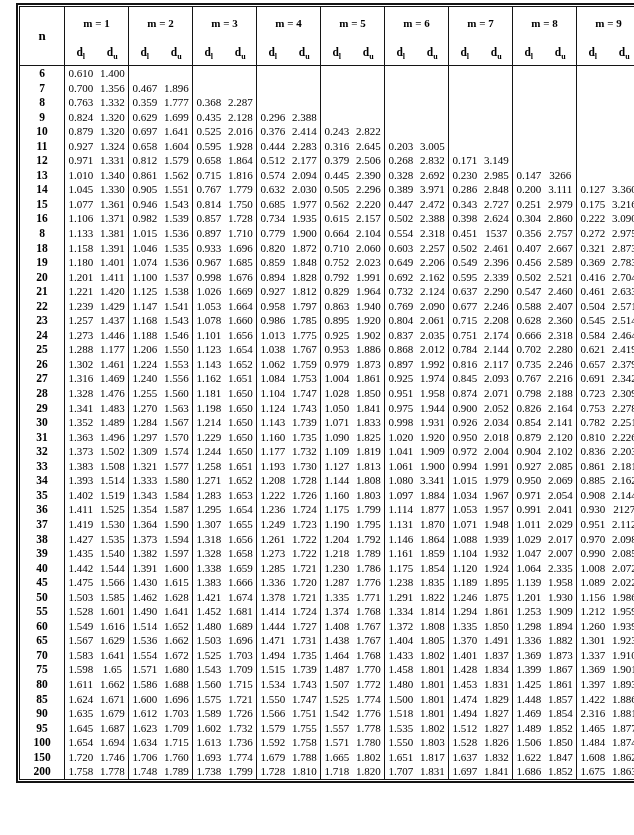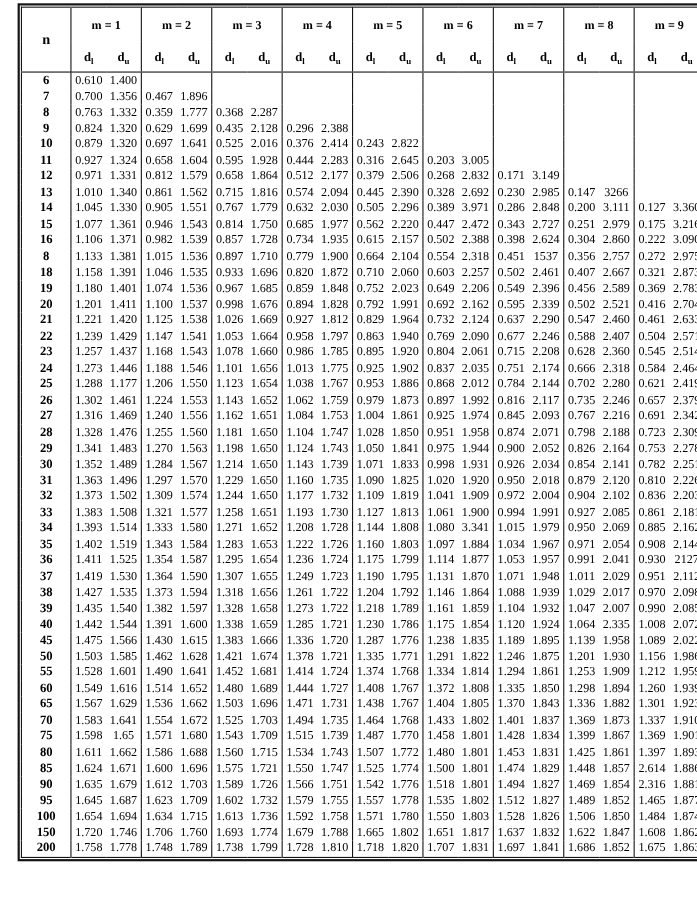--- a/index.html
+++ b/index.html
@@ -954,21 +954,21 @@
             <td>1.662</td>
             <td class="gl">1.503</td>
             <td>1.696</td>
             <td class="gl">1.471</td>
             <td>1.731</td>
             <td class="gl">1.438</td>
             <td>1.767</td>
             <td class="gl">1.404</td>
             <td>1.805</td>
             <td class="gl">1.370</td>
-            <td>1.843</td>
+            <td>1.491</td>
             <td class="gl">1.336</td>
             <td>1.882</td>
             <td class="gl">1.301</td>
             <td>1.923</td>
           </tr>
           <tr>
             <td class="ncol">70</td>
             <td class="gl">1.583</td>
             <td>1.641</td>
             <td class="gl">1.554</td>
@@ -1041,21 +1041,21 @@
             <td class="gl">1.550</td>
             <td>1.747</td>
             <td class="gl">1.525</td>
             <td>1.774</td>
             <td class="gl">1.500</td>
             <td>1.801</td>
             <td class="gl">1.474</td>
             <td>1.829</td>
             <td class="gl">1.448</td>
             <td>1.857</td>
-            <td class="gl">2.614</td>
+            <td class="gl">1.422</td>
             <td>1.886</td>
           </tr>
           <tr>
             <td class="ncol">90</td>
             <td class="gl">1.635</td>
             <td>1.679</td>
             <td class="gl">1.612</td>
             <td>1.703</td>
             <td class="gl">1.589</td>
             <td>1.726</td>

